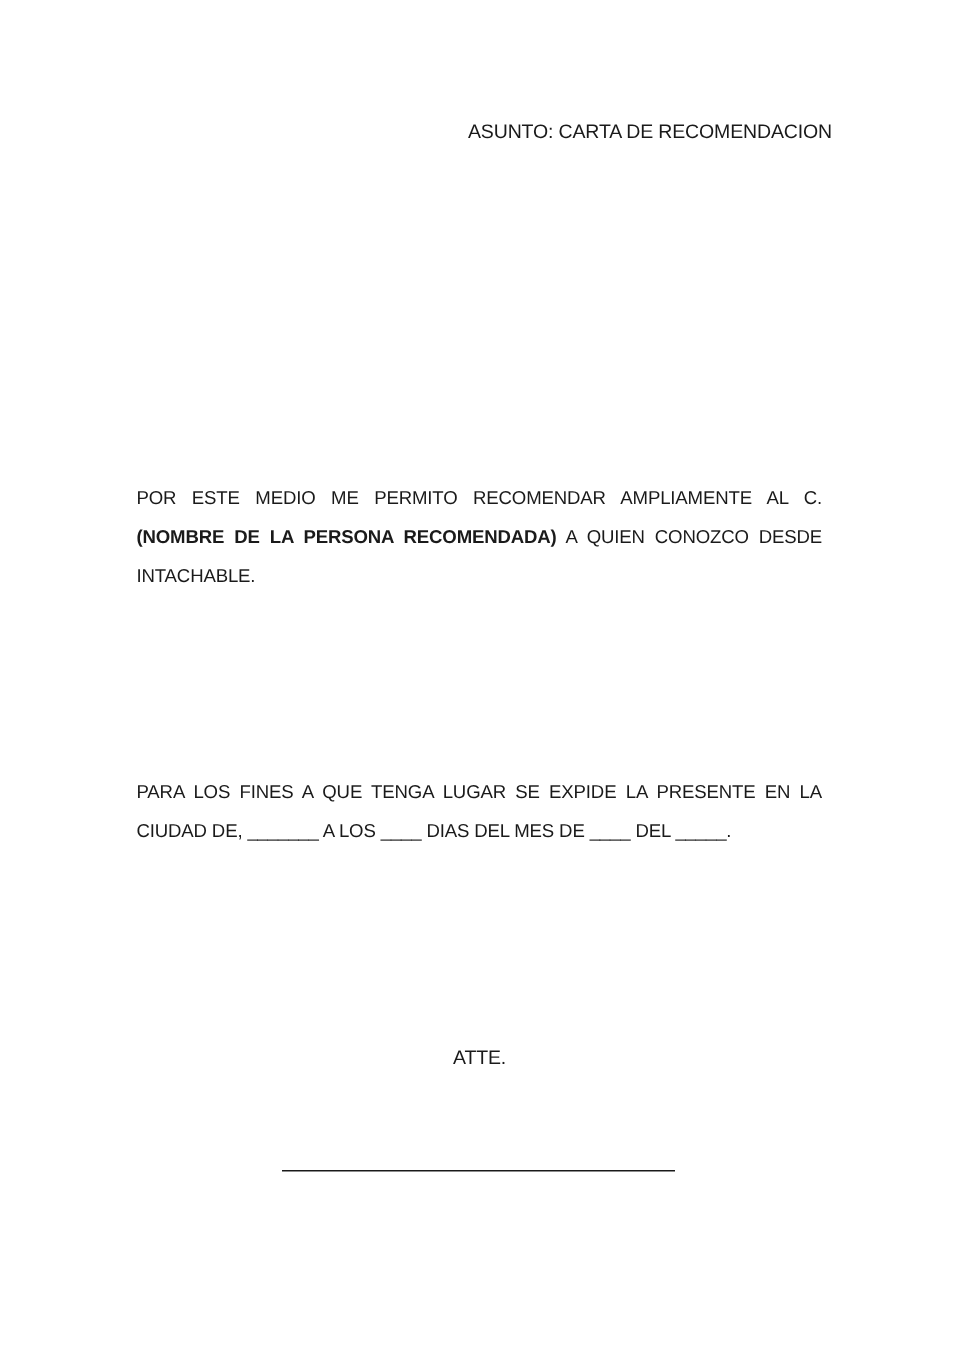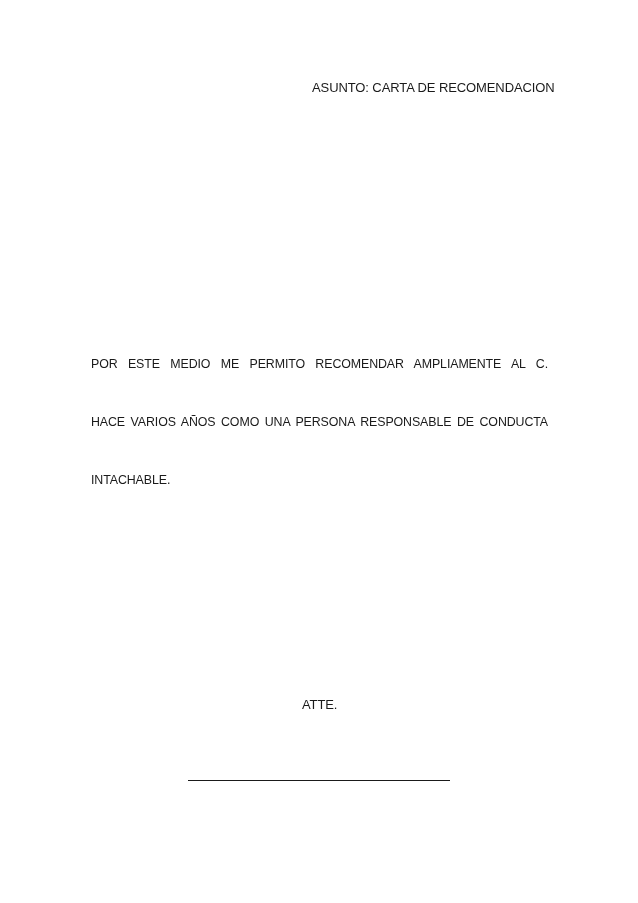--- a/index.html
+++ b/index.html
@@ -48,21 +48,20 @@
       letter-spacing: -0.1px;
     }
     .para .last {
       text-align-last: left;
     }
     .para .row {
       display: block;
       text-align: justify;
       text-align-last: justify;
       height: 26px;
-      margin-top: 32px;
     }
     .para .row.last {
       text-align-last: left;
     }
     .p1 { top: 319px; }
     .p2 { top: 515px; }
     .bold { font-weight: bold; }
     .atte {
       left: 302px;
       top: 692px;
@@ -78,22 +77,26 @@
 </head>
 <body>
 
 <div class="page">
 
   <div class="line subject">ASUNTO: CARTA DE RECOMENDACION</div>
 
 
   <div class="para p1">
     <span class="row">POR ESTE MEDIO ME PERMITO RECOMENDAR AMPLIAMENTE AL C.</span>
-    <span class="row">HACE VARIOS AÑOS COMO UNA PERSONA RESPONSABLE DE CONDUCTA</span>
+    <span class="row"><span class="bold">(NOMBRE DE LA PERSONA RECOMENDADA)</span><span> A QUIEN CONOZCO DESDE</span></span>
     <span class="row last">INTACHABLE.</span>
   </div>
 
+  <div class="para p2">
+    <span class="row">PARA LOS FINES A QUE TENGA LUGAR SE EXPIDE LA PRESENTE EN LA</span>
+    <span class="row last">CIUDAD DE, _______ A LOS ____ DIAS DEL MES DE ____ DEL _____.</span>
+  </div>
 
   <div class="line atte">ATTE.</div>
 
   <div class="signature-line"></div>
 
 </div>
 
 </body></html>

